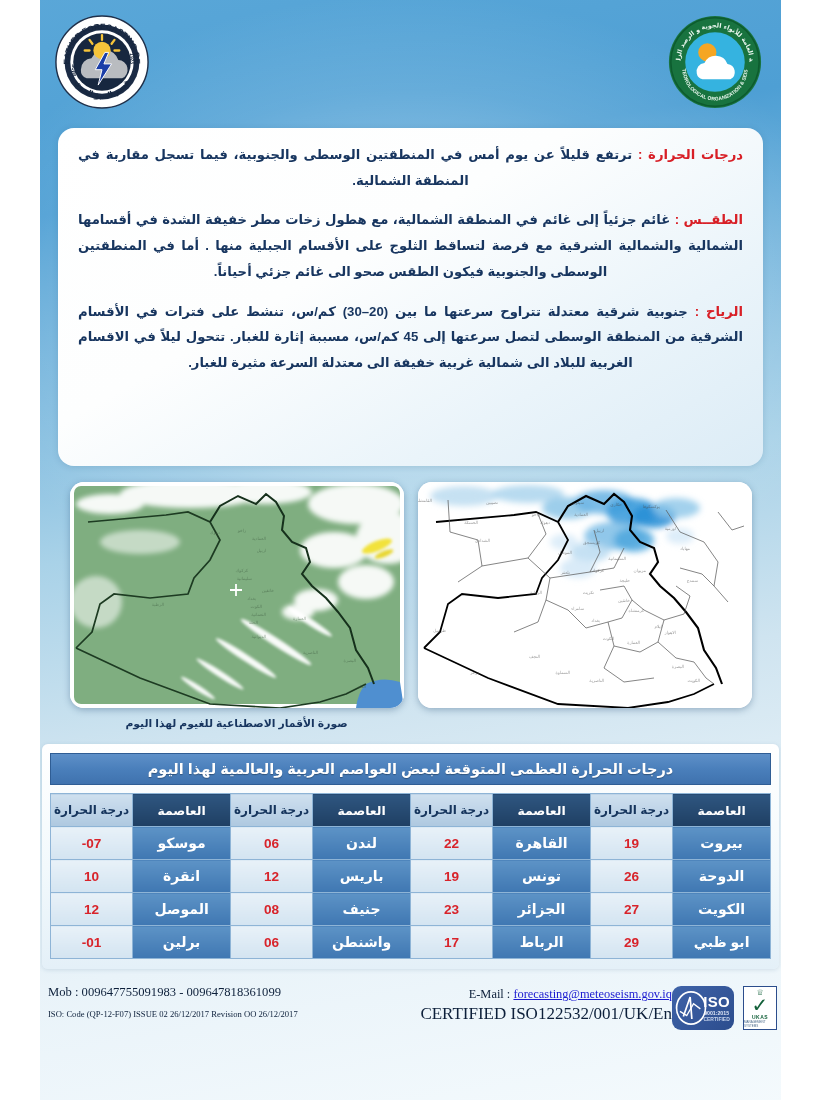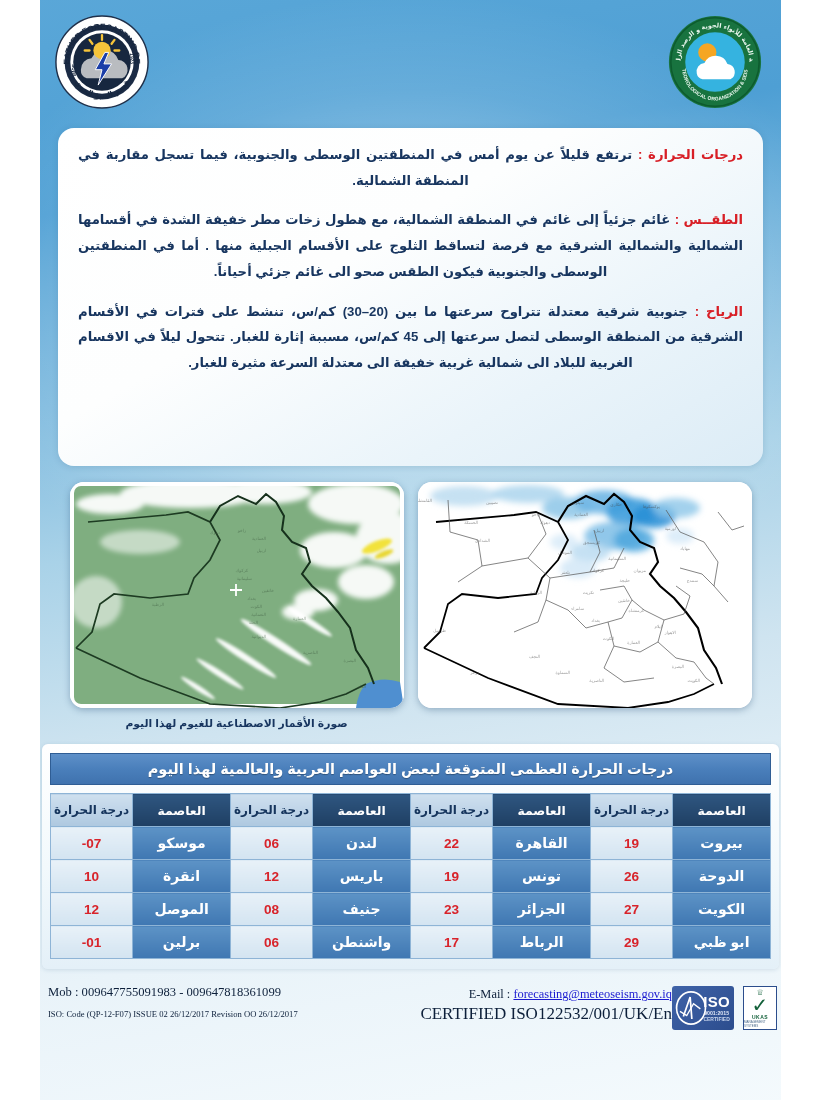--- a/index.html
+++ b/index.html
@@ -215,21 +215,21 @@
   .foot-line-1 { font-size: 12.6px; }
   .foot-line-2 { font-size: 8.6px; margin-top: 9px; white-space: nowrap; }
   .foot-email { font-size: 12.4px; }
   .foot-email a { color: #1a1ad0; text-decoration: underline; }
   .foot-cert { font-size: 17px; margin-top: 2px; }
 
   .badges { display: flex; align-items: center; gap: 9px; padding-top: 1px; }
   .iso-badge {
     width: 62px; height: 44px;
     background: linear-gradient(135deg, #3f63a8 0%, #2c4d8e 100%);
-    border-radius: 3px;
+    border-radius: 9px;
     position: relative;
     display: flex; align-items: center; justify-content: flex-end;
     padding-right: 4px;
   }
   .iso-badge .iso-txt { text-align: center; line-height: 1; }
   .iso-badge .iso-big { font-size: 15px; font-weight: bold; color: #fff;
     font-family: "Liberation Sans", sans-serif; letter-spacing: .3px; }
   .iso-badge .iso-sm { font-size: 5.2px; color: #dfe7f6; font-weight: bold;
     font-family: "Liberation Sans", sans-serif; margin-top: 1.5px; }
   .iso-badge .iso-sm2 { font-size: 5px; color: #c4d2ea; font-weight: bold;

